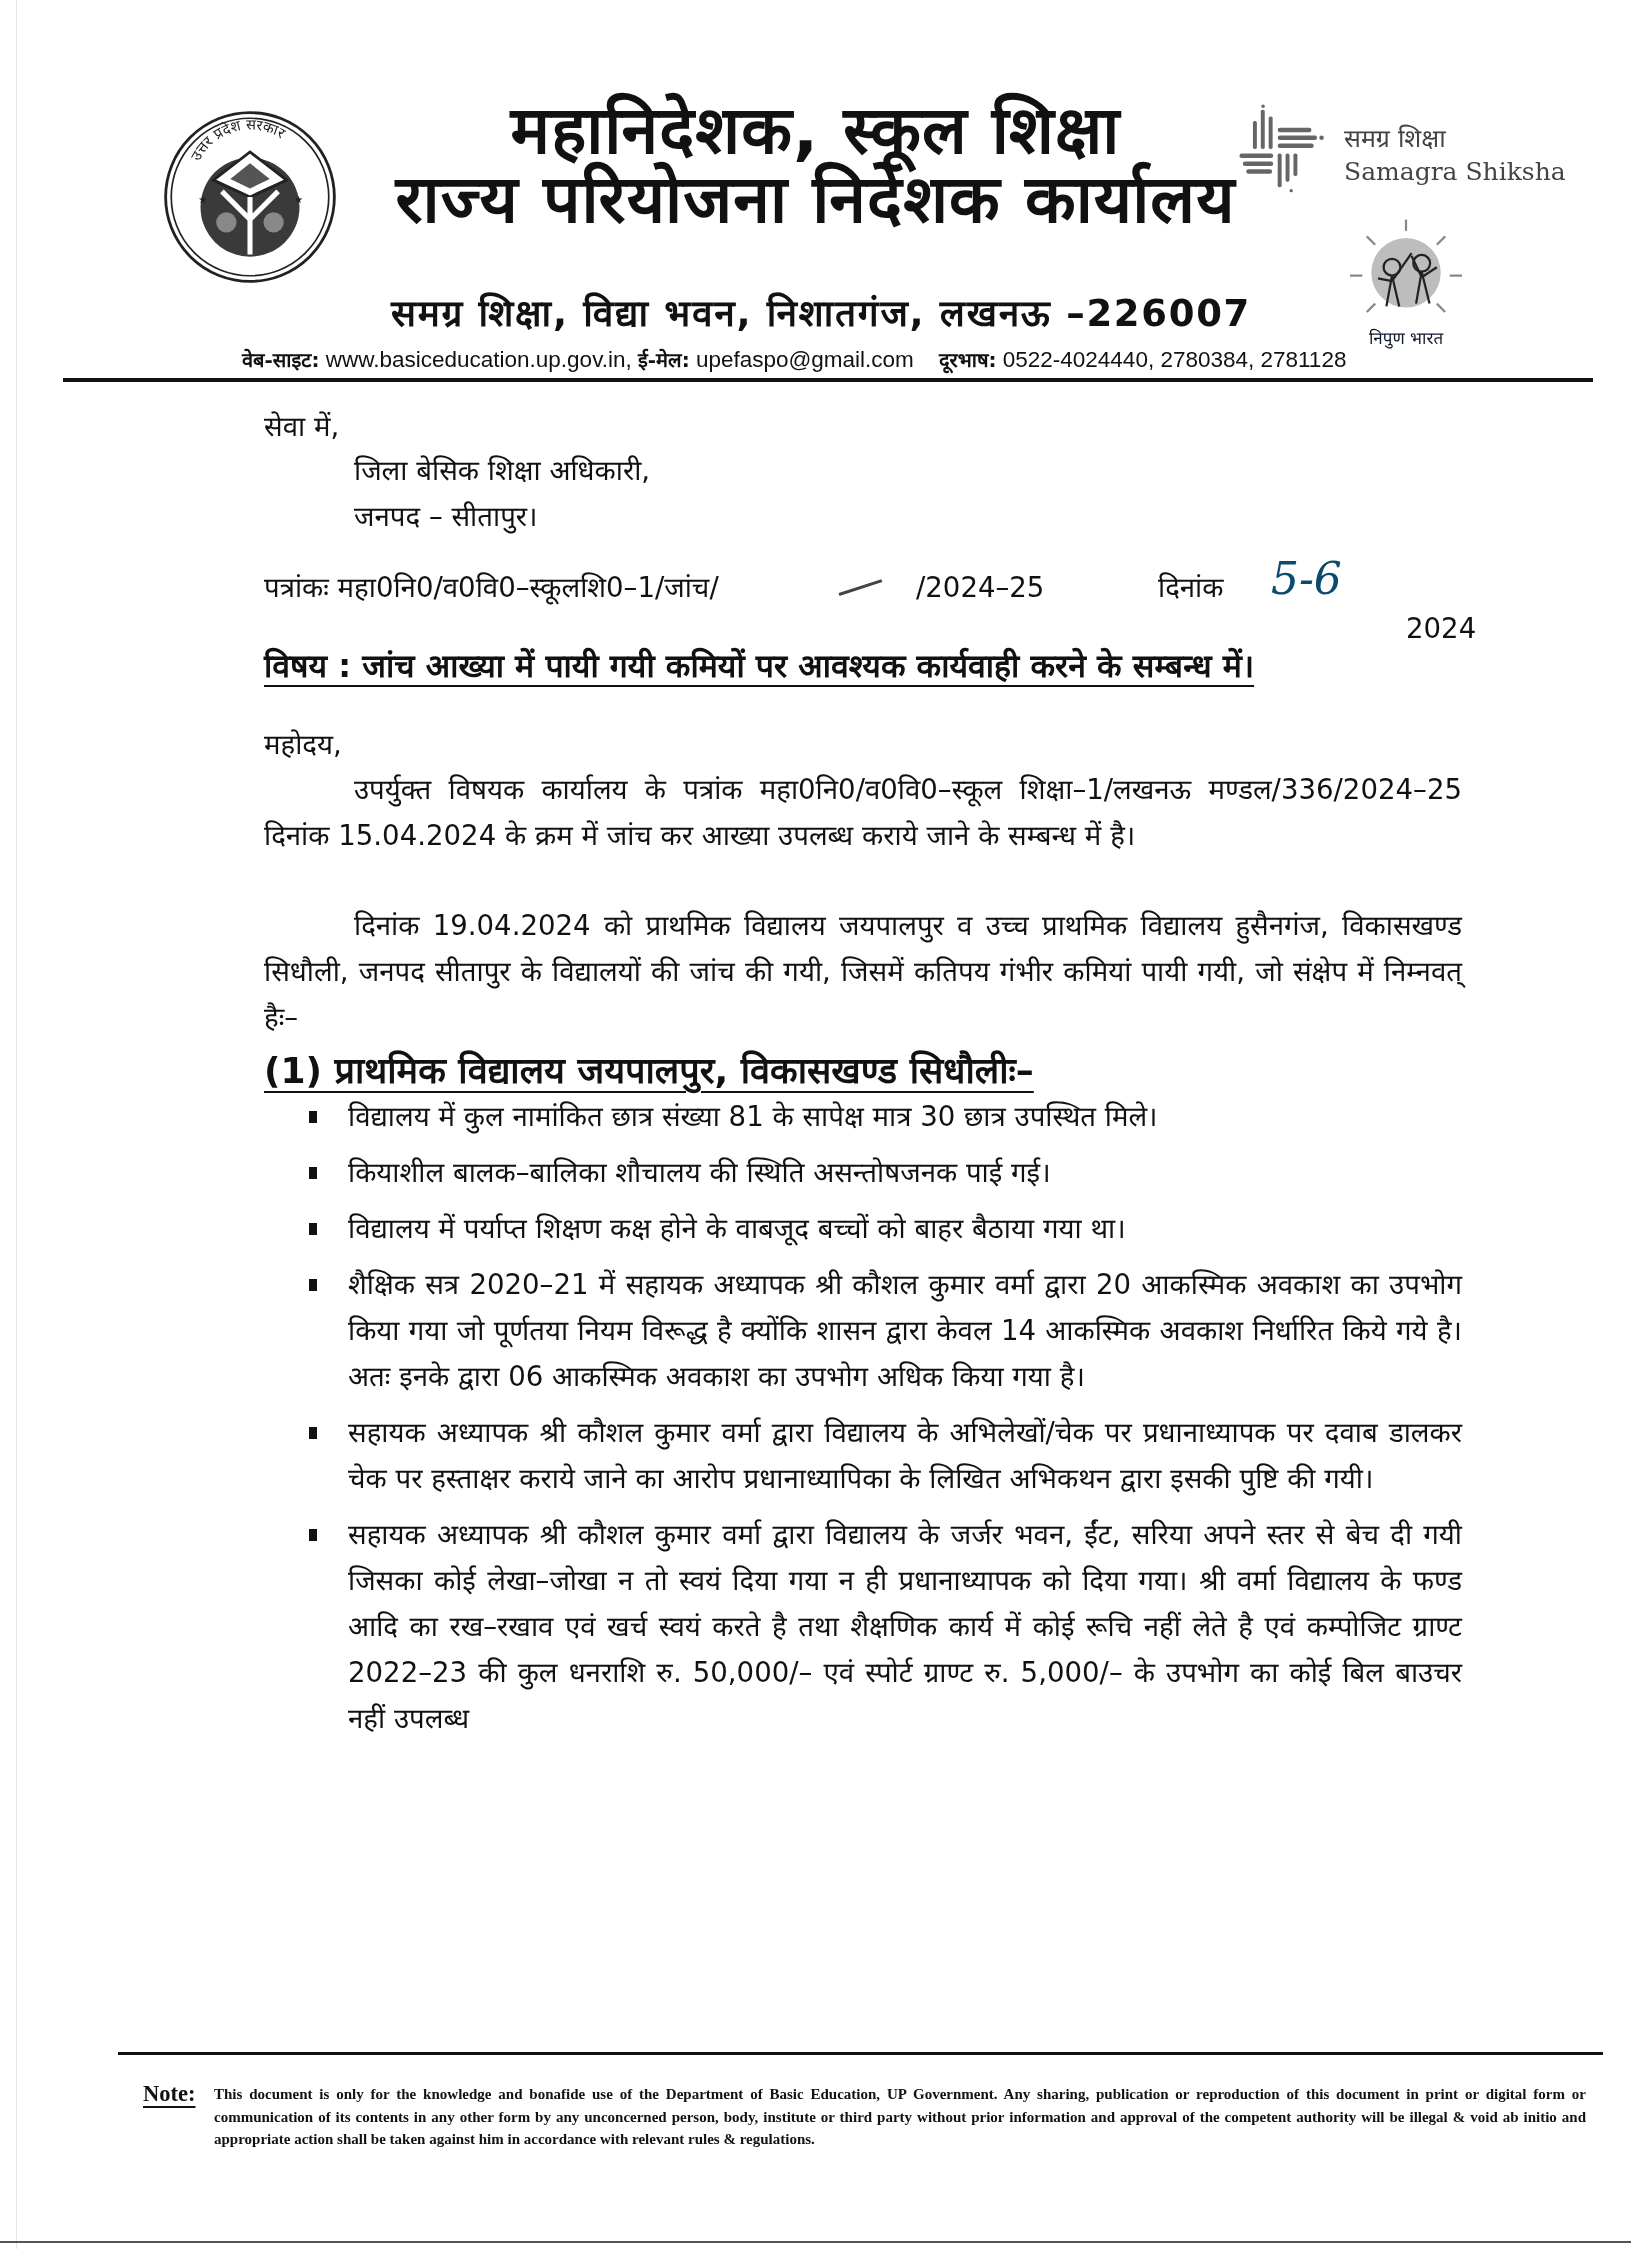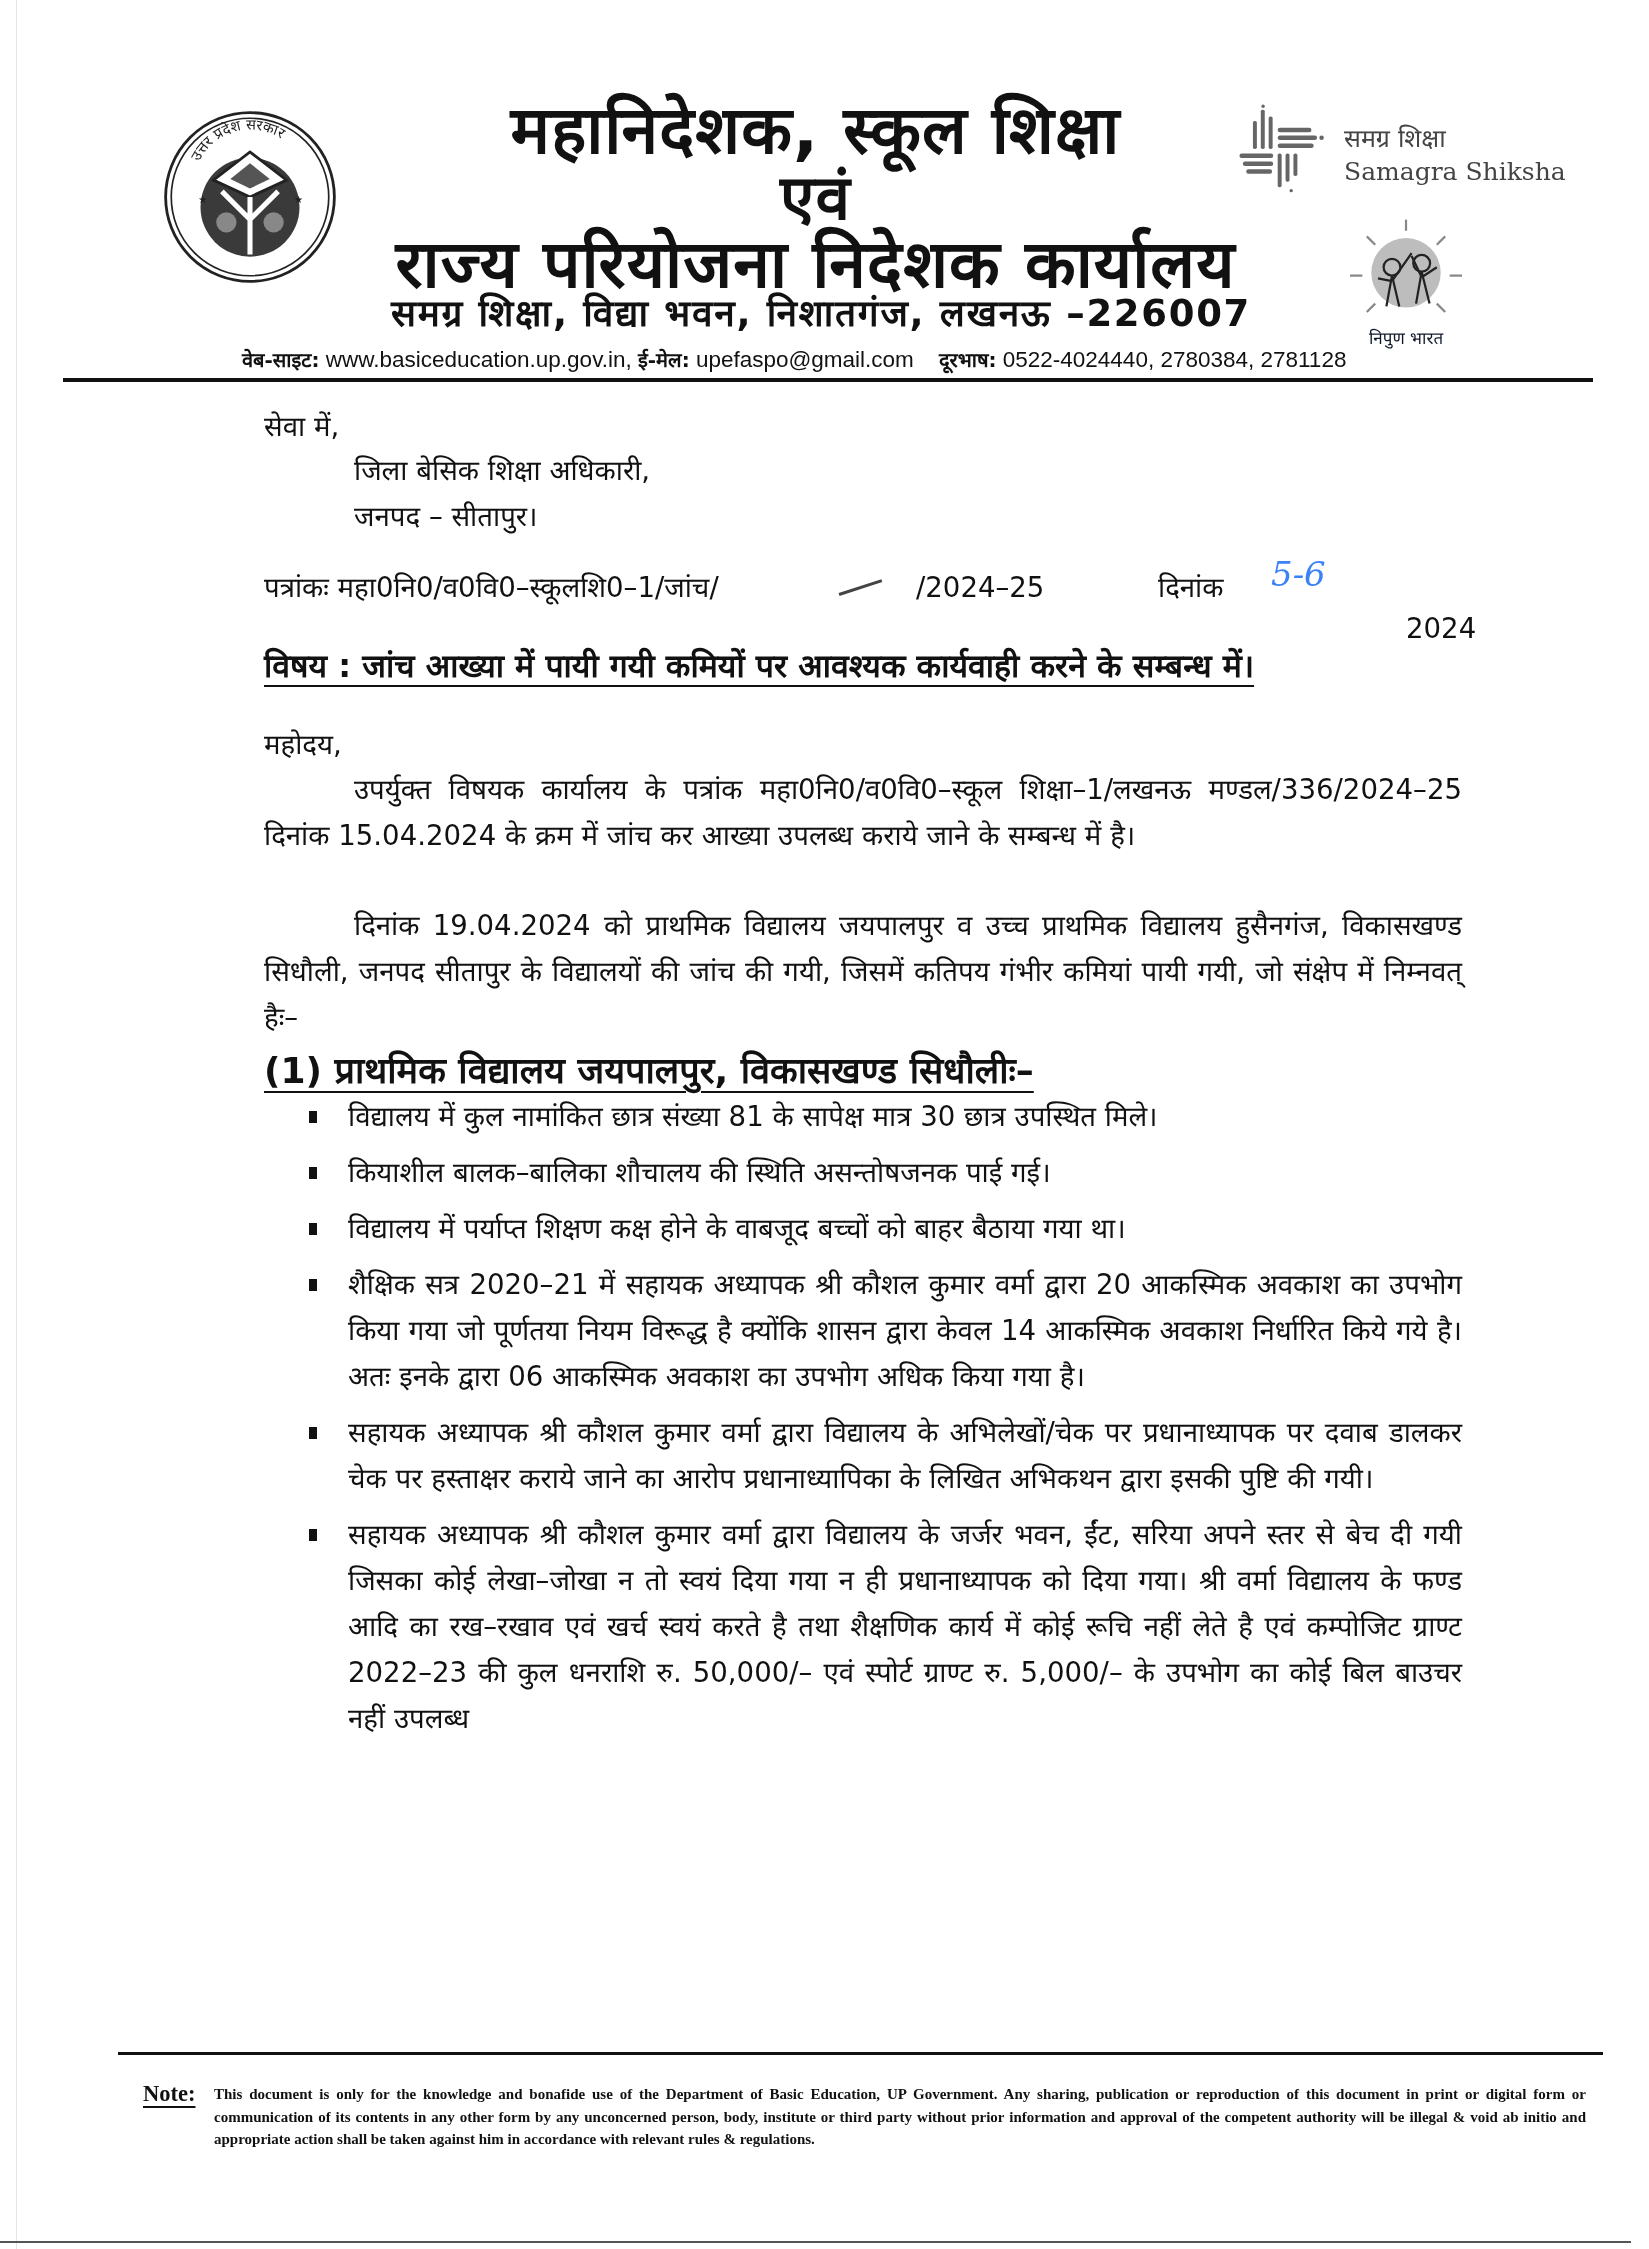--- a/index.html
+++ b/index.html
@@ -28,21 +28,21 @@
   
   .text { font-family: "DejaVu Sans", sans-serif; font-size: 27.6px; line-height: 1.0; }
   .abs { position: absolute; }
   .addr-to { left: 264px; top: 413px; }
   .addr-1 { left: 354px; top: 457px; }
   .addr-2 { left: 354px; top: 503px; }
   .ref-line { left: 264px; top: 574px; width: 1204px; }
   .ref-line .date-label { position: absolute; left: 894px; top: 0; }
   .ref-line .fy { position: absolute; left: 652px; top: 0; }
   .ref-line .year { position: absolute; left: 1142px; top: 0; margin-top: 41px; }
-  .handwritten { position: absolute; font-family: "DejaVu Serif", serif; font-style: italic; font-size: 34px; color: #3b82f6; top: -17px; }
+  .handwritten { position: absolute; font-family: "DejaVu Serif", serif; font-style: italic; font-size: 44px; color: #0c4a6e; top: -17px; }
   .hw-dash { position: absolute; left: 574px; top: 12.4px; width: 45px; height: 3.4px; background: #444; transform: rotate(-18deg); }
   .subject { left: 264px; top: 650px; font-weight: bold; font-size: 32px; text-decoration: underline; text-underline-offset: 7.9px; text-decoration-thickness: 1.7px; }
   .salutation { left: 264px; top: 731px; }
   .para { position: absolute; left: 264px; width: 1198px; text-align: justify; text-align-last: left; font-size: 27.6px; line-height: 46px; }
   .para .indent { display: inline-block; width: 90px; }
   .p1 { top: 767px; }
   .p2 { top: 903px; }
   .section-heading { left: 264px; top: 1053px; font-weight: bold; font-size: 36px; text-decoration: underline; text-underline-offset: 7.9px; text-decoration-thickness: 1.7px; }
 
   .bullets { position: absolute; left: 264px; top: 1094px; width: 1198px; list-style: none; margin: 0; padding: 0; }
@@ -75,21 +75,20 @@
       <circle cx="202" cy="205" r="18" fill="#888"></circle>
       <text x="68" y="170" font-size="18" fill="#222">★</text>
       <text x="238" y="170" font-size="18" fill="#222">★</text>
       <path id="arcpath" d="M60 140 A100 100 0 0 1 260 140" fill="none"></path>
       <text font-size="26" fill="#222" font-family="DejaVu Sans, sans-serif"><textPath href="#arcpath" startOffset="14%">उत्तर प्रदेश सरकार</textPath></text>
     </svg>
   </div>
 
   <div class="title-block">
     <div class="title-line">महानिदेशक, स्कूल शिक्षा</div>
-    <div class="title-line l2">एवं</div>
     <div class="title-line">राज्य परियोजना निदेशक कार्यालय</div>
   </div>
   <div class="address-line">समग्र शिक्षा, विद्या भवन, निशातगंज, लखनऊ –226007</div>
 
   <div class="samagra-logo">
     <svg class="samagra-mark" viewBox="0 0 170 160">
       <g fill="#666">
         <rect x="28" y="30" width="7" height="50" rx="3"></rect>
         <rect x="42" y="10" width="7" height="70" rx="3"></rect>
         <rect x="56" y="22" width="7" height="58" rx="3"></rect>

